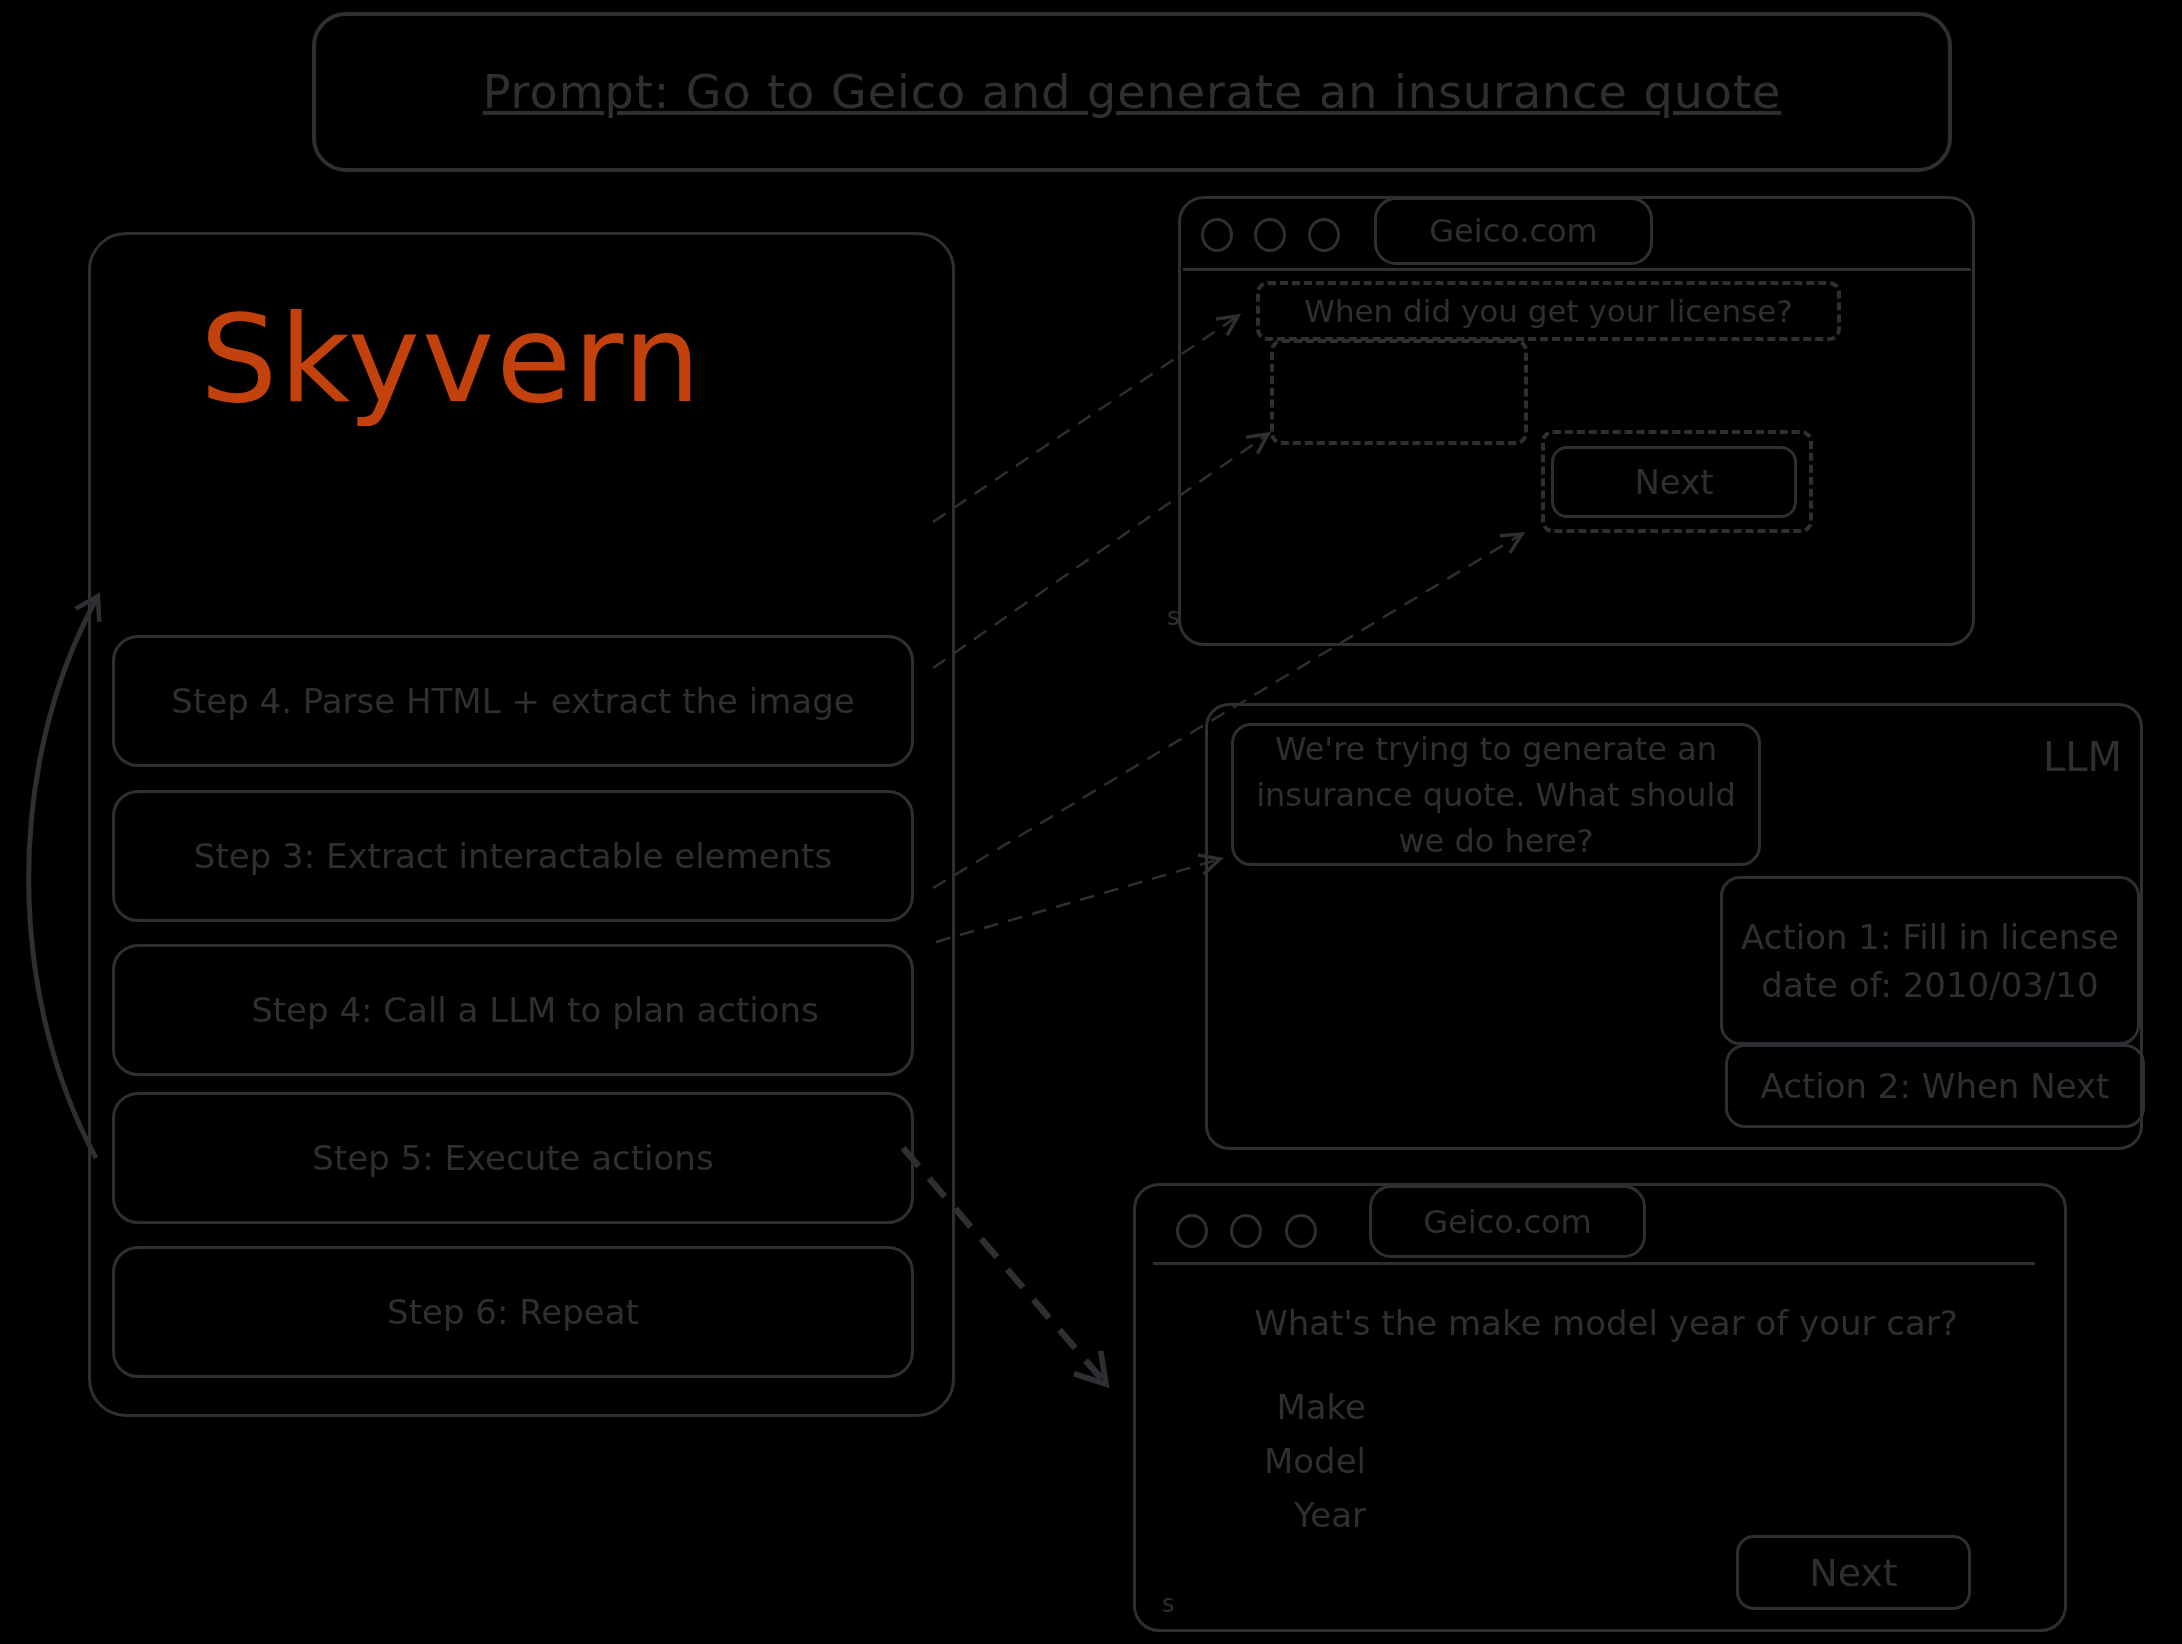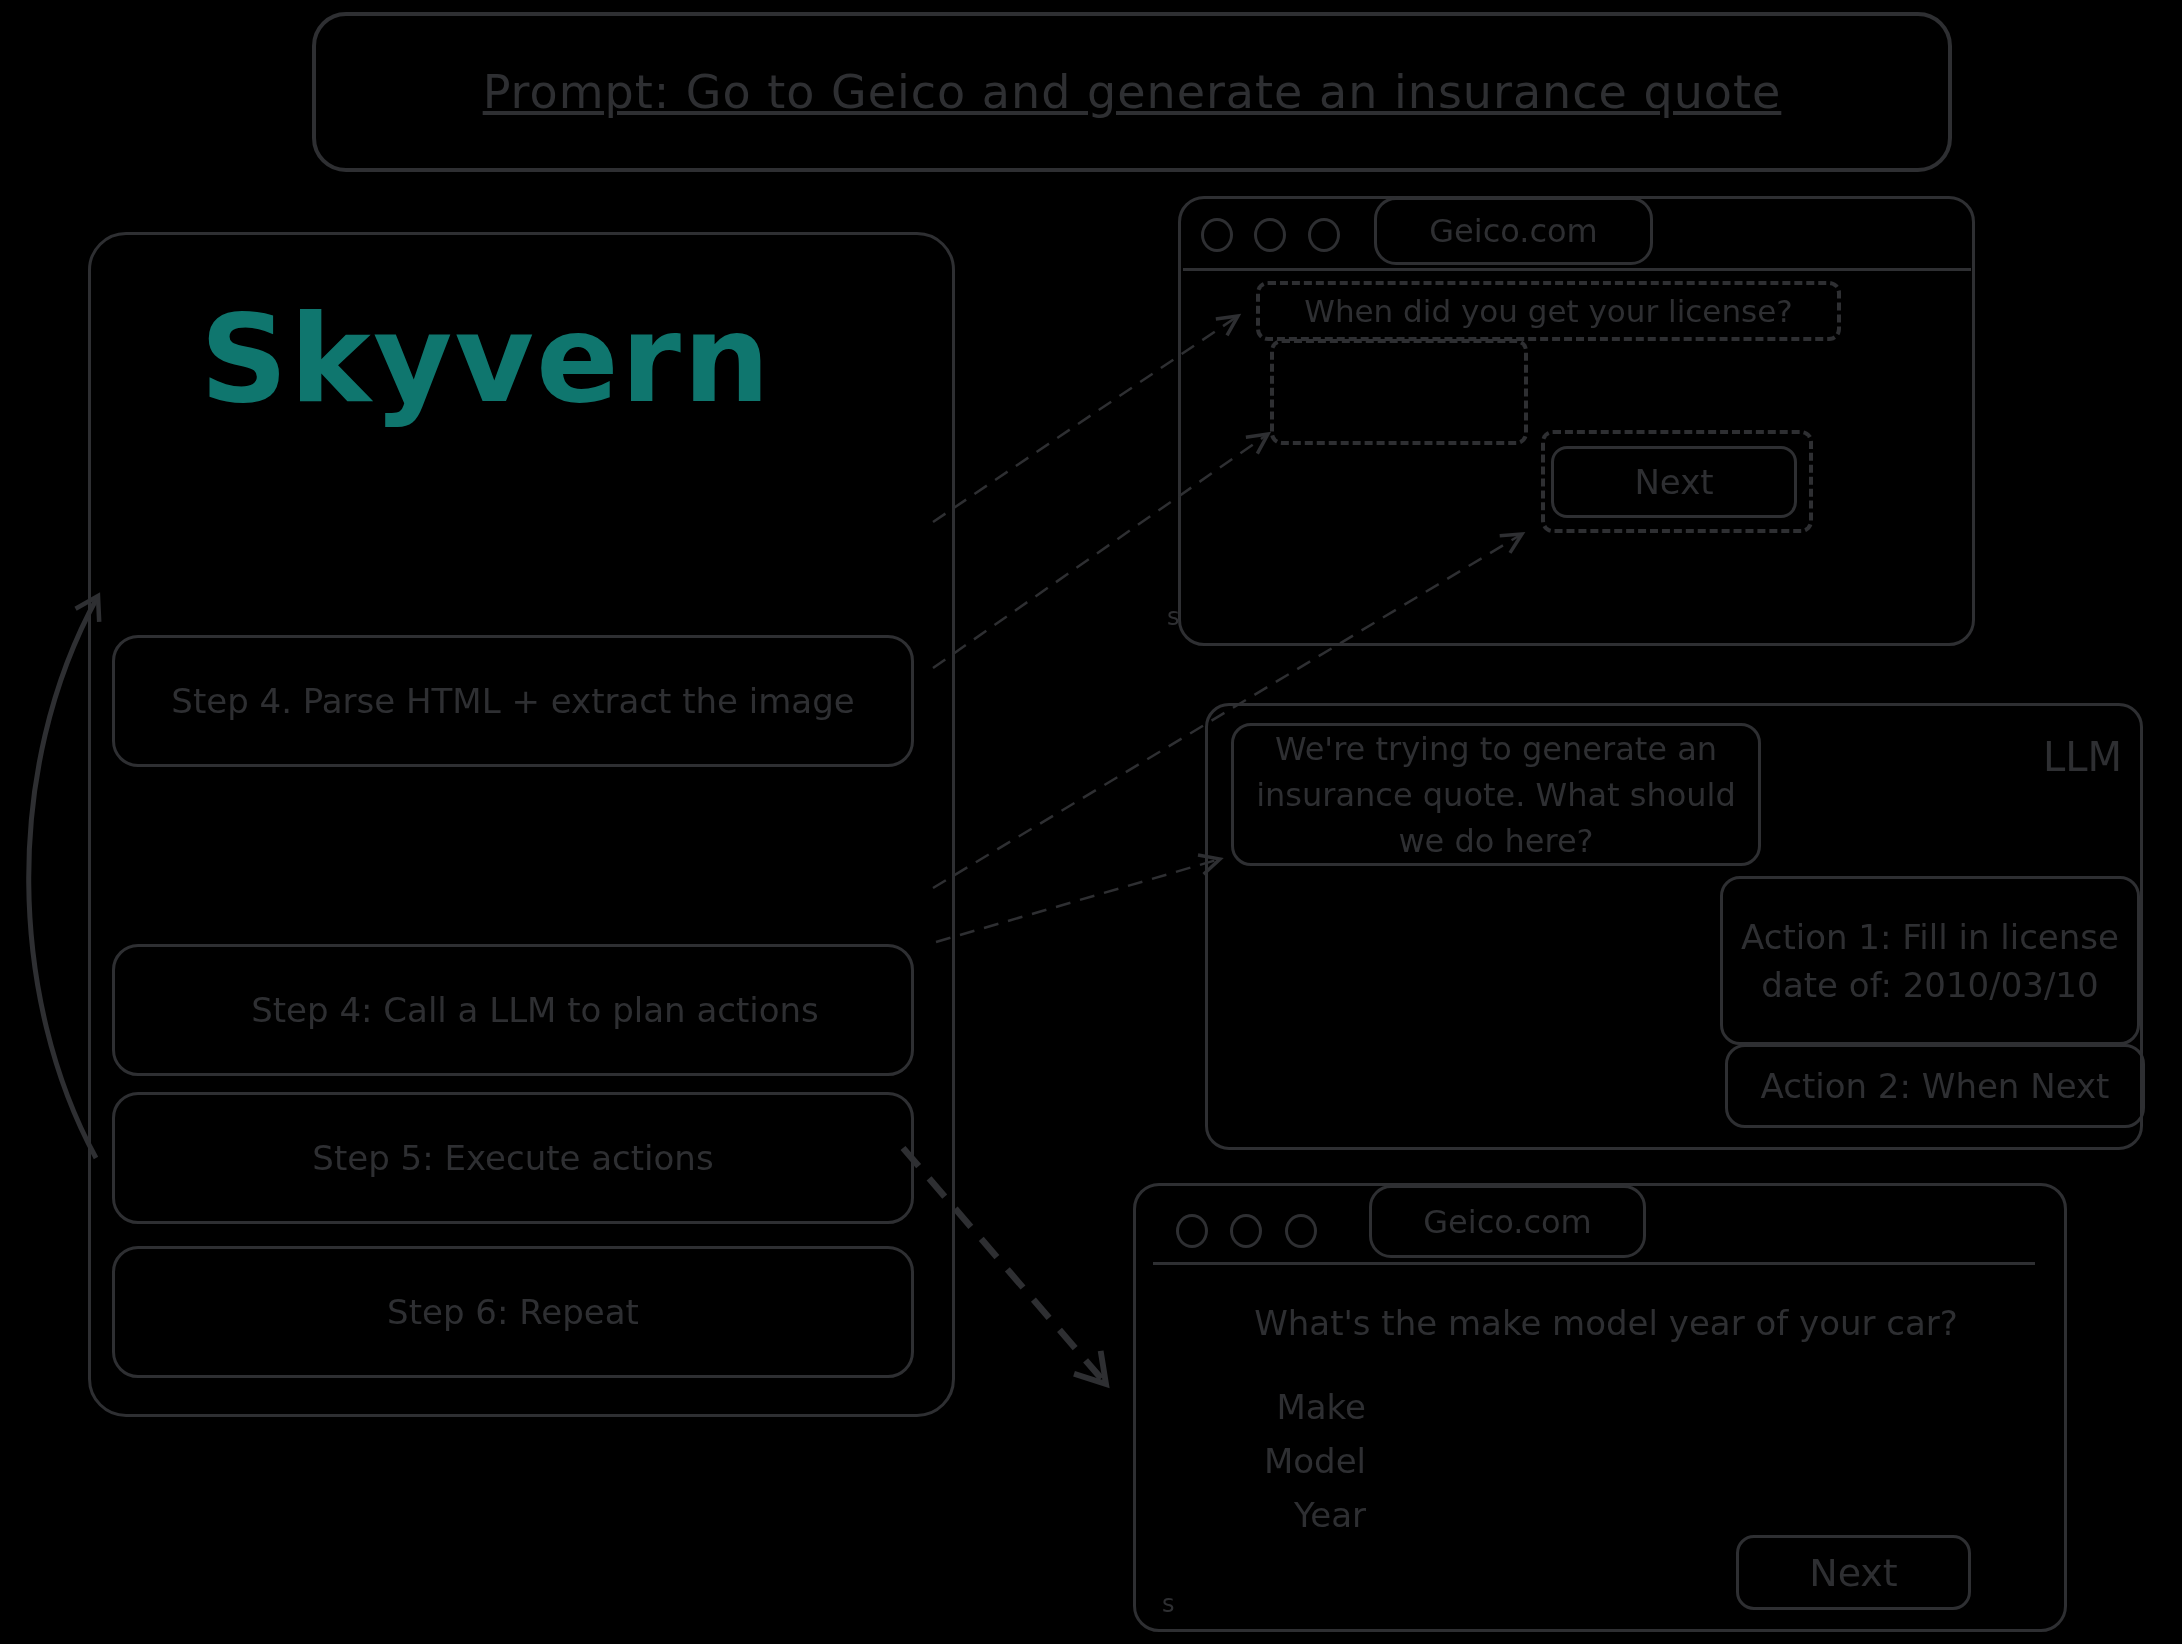--- a/index.html
+++ b/index.html
@@ -11,21 +11,21 @@
     position:relative;width:2182px;height:1644px;background:#000000;
     font-family:"DejaVu Sans", sans-serif;color:var(--ink);overflow:hidden;
   }
   .abs{position:absolute;}
   .box{border:3px solid var(--ink);border-radius:28px;background:transparent;box-sizing:border-box;}
   .center{display:flex;align-items:center;justify-content:center;text-align:center;}
   
   #prompt-box{left:312px;top:12px;width:1640px;height:160px;border-width:4px;border-radius:34px;font-size:46px;letter-spacing:1px;text-decoration:underline;}
   
   #skyvern-panel{left:88px;top:232px;width:867px;height:1185px;border-radius:38px;}
-  #skyvern-title{left:200px;top:288px;width:600px;font-size:122px;font-weight:bold;letter-spacing:2px;color:#0f766e;}
+  #skyvern-title{left:200px;top:288px;width:600px;font-size:122px;font-weight:normal;letter-spacing:2px;color:#c2410c;}
   .step{left:112px;width:802px;height:132px;border-radius:26px;font-size:34px;}
   
   .window{border-radius:26px;border:3px solid var(--ink);box-sizing:border-box;}
   .dot{position:absolute;width:32px;height:34px;border:3px solid var(--ink);border-radius:50%;box-sizing:border-box;background:transparent;}
   .pill{position:absolute;border:3px solid var(--ink);border-radius:22px;box-sizing:border-box;font-size:32px;}
   .bar-line{position:absolute;height:3px;background:var(--ink);}
   .dashed{position:absolute;border:4px dashed var(--ink);border-radius:12px;box-sizing:border-box;}
   .solid-ctl{position:absolute;border:3px solid var(--ink);border-radius:16px;box-sizing:border-box;}
   .watermark{position:absolute;font-size:24px;color:var(--ink);}
   
@@ -42,20 +42,23 @@
 
   <div id="prompt-box" class="abs box center">
     <span>Prompt: Go to Geico and generate an insurance quote</span>
   </div>
 
   <div id="skyvern-panel" class="abs box"></div>
   <div id="skyvern-title" class="abs">Skyvern</div>
 
   <div class="abs box step center" style="top:635px;">
     <span>Step 4. Parse HTML + extract the image</span>
+  </div>
+  <div class="abs box step center" style="top:790px;">
+    <span>Step 3: Extract interactable elements</span>
   </div>
   <div class="abs box step center" style="top:944px;padding-left:44px;">
     <span>Step 4: Call a LLM to plan actions</span>
   </div>
   <div class="abs box step center" style="top:1092px;">
     <span>Step 5: Execute actions</span>
   </div>
   <div class="abs box step center" style="top:1246px;">
     <span>Step 6: Repeat</span>
   </div>

